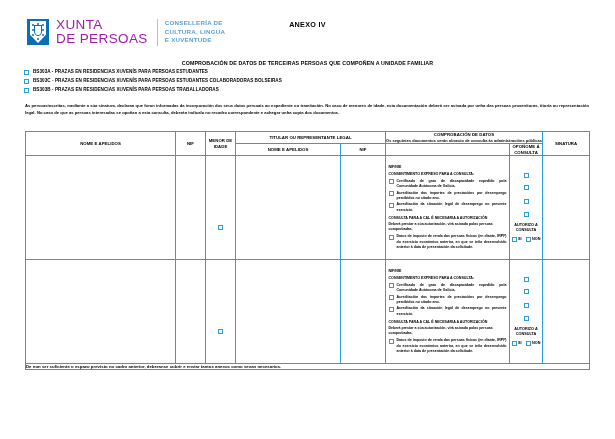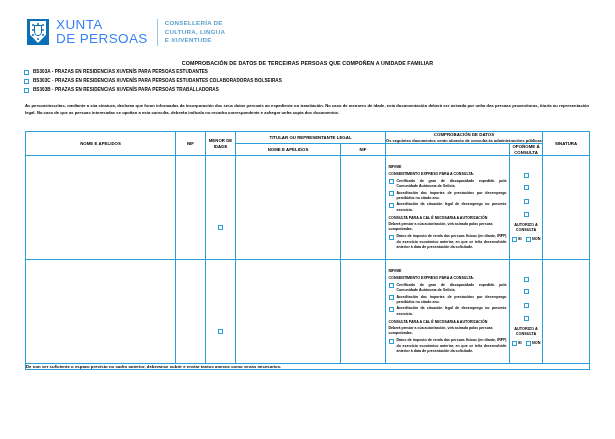--- a/index.html
+++ b/index.html
@@ -75,21 +75,21 @@
     line-height: 1.02;
     color: #1a7bbd;
   }
   .xunta-words .l1,
   .xunta-words .l2 {
     font-size: 13.5px;
     letter-spacing: 0.4px;
     font-weight: 400;
     white-space: nowrap;
     display: block;
-    color: #3b82f6;
+    color: #a21caf;
   }
   .divider-v {
     width: 1px;
     height: 27px;
     background: #9bc7e4;
     margin: 0 7px 0 9px;
     flex: 0 0 auto;
   }
   .conselleria {
     color: #5a9fd0;
@@ -313,20 +313,21 @@
         <span class="l2">DE PERSOAS</span>
       </span>
       <span class="divider-v"></span>
       <span class="conselleria">
         <span>CONSELLERÍA DE</span><br>
         <span>CULTURA, LINGUA</span><br>
         <span>E XUVENTUDE</span>
       </span>
     </div>
 
+    <div class="anexo-title">ANEXO IV</div>
   </div>
 
   <div class="doc-subtitle">COMPROBACIÓN DE DATOS DE TERCEIRAS PERSOAS QUE COMPOÑEN A UNIDADE FAMILIAR</div>
 
   <div class="proc-list">
     <div class="proc-row">
       <span class="cbx"></span>
       <span class="lbl">BS303A - PRAZAS EN RESIDENCIAS XUVENÍS PARA PERSOAS ESTUDANTES</span>
     </div>
     <div class="proc-row">

